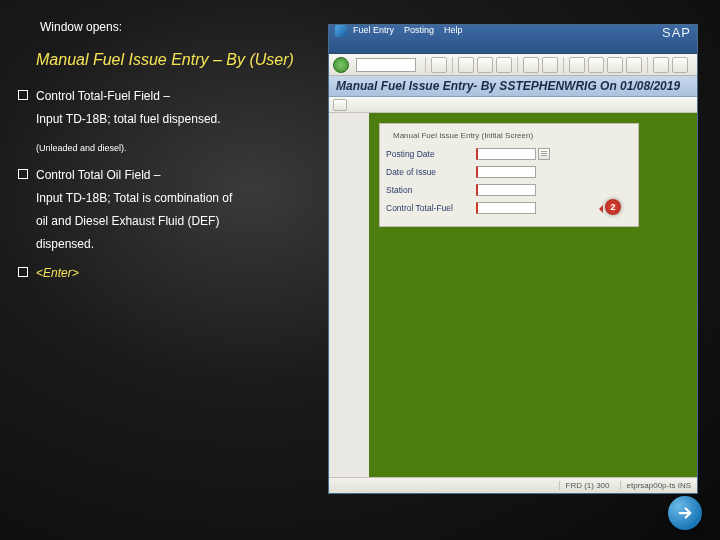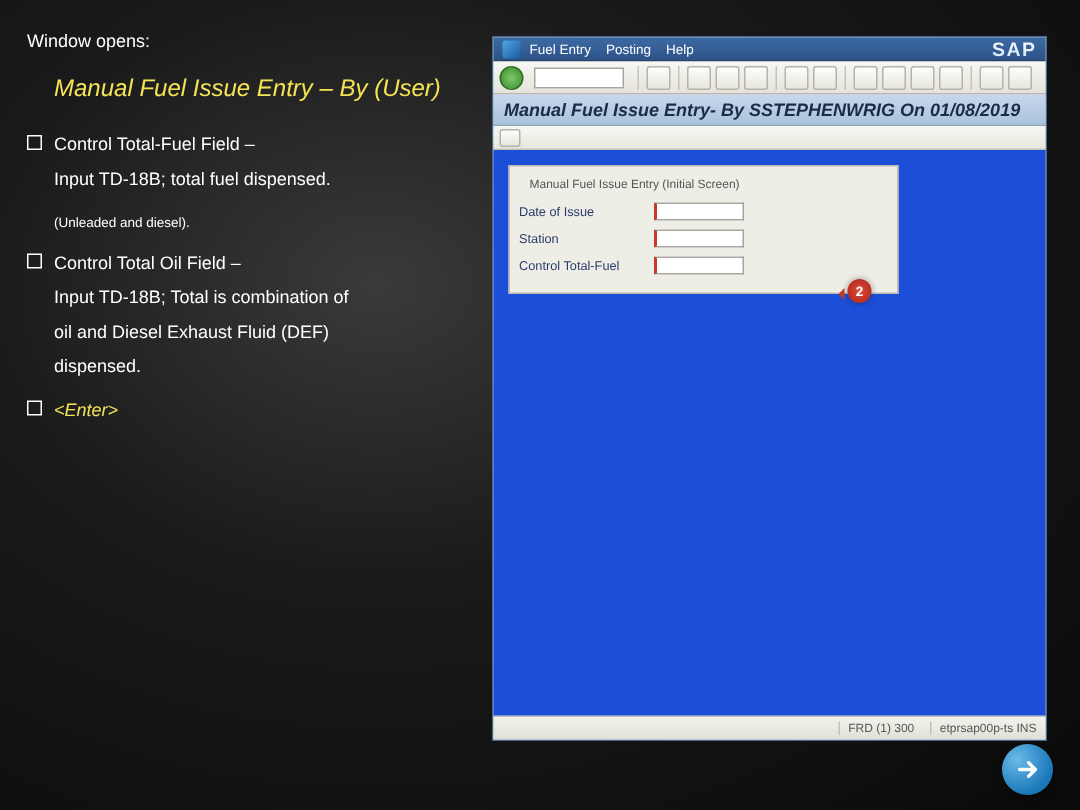--- a/index.html
+++ b/index.html
@@ -13,21 +13,21 @@
     overflow: hidden;
   }
   .slide-left {
     position: absolute;
     left: 18px;
     top: 18px;
     width: 280px;
     font-size: 12px;
     line-height: 1.6;
   }
-  .slide-left .intro { margin-bottom: 10px; }
+  .slide-left .intro { margin-bottom: 10px; margin-left: 22px; }
   .slide-left .italic-title {
     font-style: italic;
     color: #f5e356;
     margin-left: 18px;
     margin-bottom: 14px;
     font-size: 16px;
   }
   .bullet-row {
     display: flex;
     align-items: flex-start;
@@ -54,38 +54,37 @@
     height: 470px;
     background: #e9e8e4;
     border: 1px solid #4a6c8c;
     font-size: 9px;
     color: #222;
     display: flex;
     flex-direction: column;
   }
   .titlebar {
     background: linear-gradient(#3d6aa3, #2c5388);
-    height: 16px;
-    display: flex;
-    align-items: center;
+    height: 29px;
+    display: flex;
     color: #fff;
     padding: 0 6px;
     border-bottom: 1px solid #2a4568;
   }
   .sap-icon {
     width: 12px; height: 12px;
     background: linear-gradient(135deg,#4fa8e8,#1a5a9a);
     border-radius: 2px;
     margin-right: 6px;
   }
   .menus { display: flex; gap: 10px; font-size: 9px; }
   .menus span { cursor: default; }
   .titlebar .right-logo {
     margin-left: auto;
-    font-weight: bold;
+    font-weight: normal;
     font-size: 13px;
     letter-spacing: 1px;
     background: linear-gradient(#fff,#cfe4f7);
     -webkit-background-clip: text;
     -webkit-text-fill-color: transparent;
     color: #fff;
   }
   .toolbar {
     background: linear-gradient(#f7f7f3, #e4e3db);
     height: 22px;
@@ -118,24 +117,25 @@
     font-size: 12px;
     border-bottom: 1px solid #8ba3bd;
   }
   .sub-toolbar {
     background: linear-gradient(#f7f7f3, #e8e7df);
     height: 16px;
     border-bottom: 1px solid #c4c2b9;
     display:flex; align-items:center; padding:0 4px; gap:3px;
   }
   .form-area {
-    background: #1d4ed8;
+    background: #4d7c0f;
     flex: 1;
     padding: 10px 10px;
     position: relative;
+    margin-left: 40px;
   }
   .groupbox {
     border: 1px solid #bcbab1;
     background: #efeee6;
     padding: 6px 6px 8px 6px;
     width: 260px;
   }
   .group-title {
     font-size: 8px;
     color: #555;
@@ -284,20 +284,25 @@
   <div class="banner">Manual Fuel Issue Entry- By SSTEPHENWRIG On 01/08/2019</div>
 
   <div class="sub-toolbar">
     <div class="tb-btn" style="width:14px;height:12px"></div>
   </div>
 
   <div class="form-area">
     <div class="groupbox">
       <div class="group-title">Manual Fuel Issue Entry (Initial Screen)</div>
 
+      <div class="form-row">
+        <div class="form-label">Posting Date</div>
+        <div class="form-input req"></div>
+        <div class="date-btn"></div>
+      </div>
       <div class="form-row">
         <div class="form-label">Date of Issue</div>
         <div class="form-input req"></div>
       </div>
       <div class="form-row">
         <div class="form-label">Station</div>
         <div class="form-input req"></div>
       </div>
       <div class="form-row">
         <div class="form-label">Control Total-Fuel</div>

